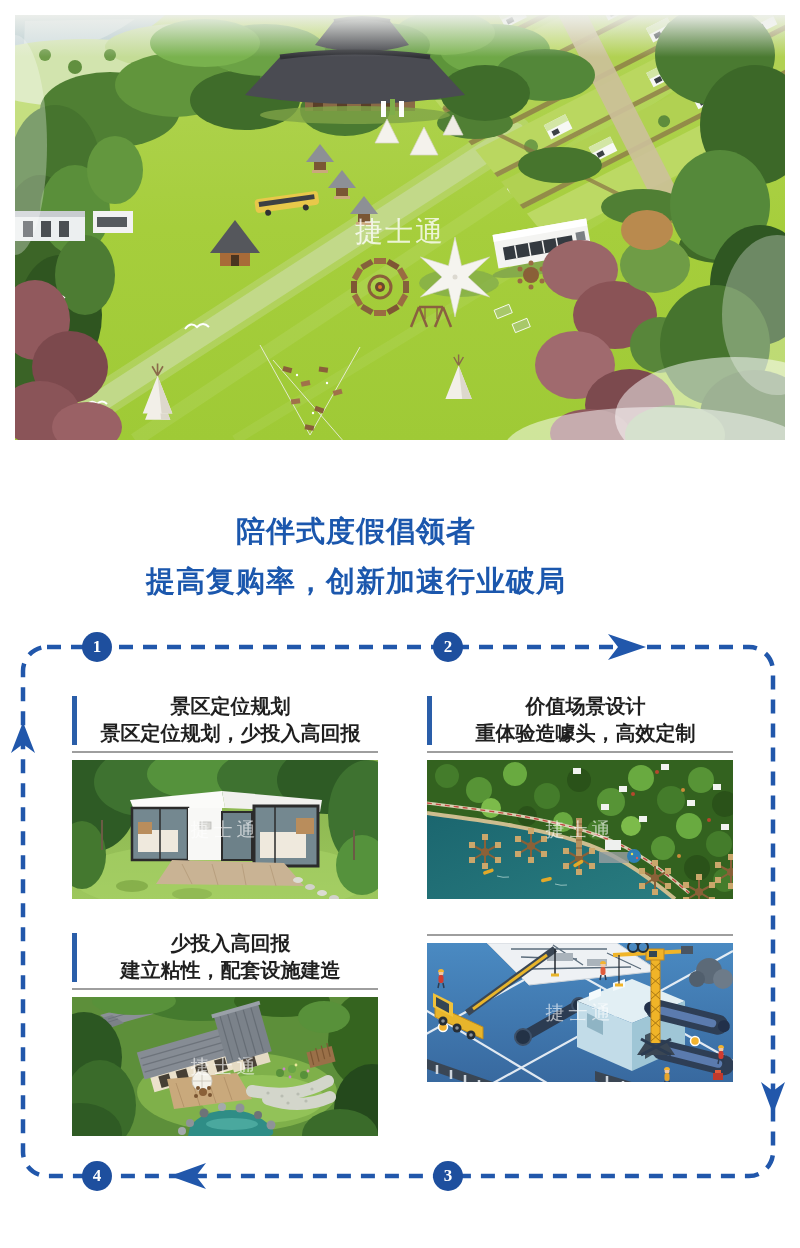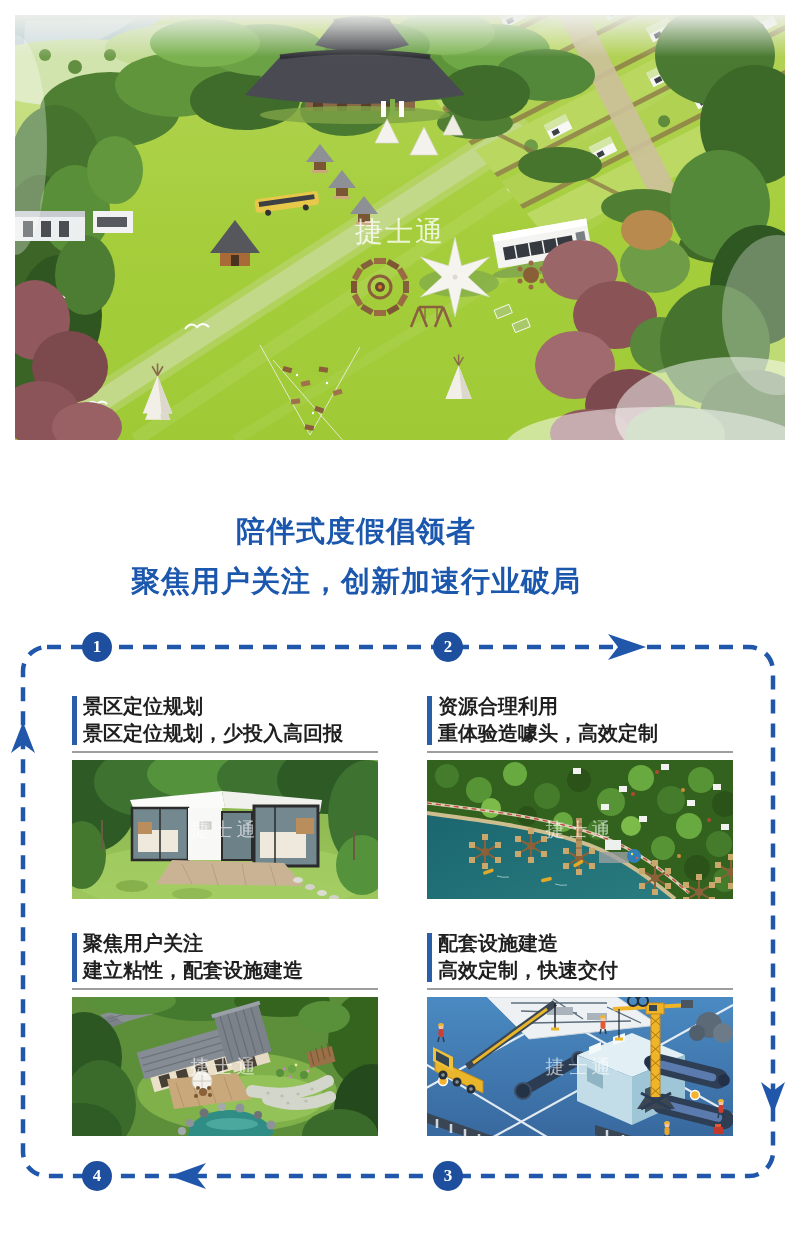--- a/index.html
+++ b/index.html
@@ -19,21 +19,21 @@
   .intro .l1{font-size:29px;line-height:38px;letter-spacing:1px;}
   .intro .l2{font-size:29px;line-height:38px;margin-top:12px;letter-spacing:1px;}
 
   
   .frame-svg{position:absolute;left:0;top:0;width:800px;height:1248px;pointer-events:none;}
   .stepnum{position:absolute;width:30px;height:30px;border-radius:50%;background:#1e4f9e;
            color:#fff;text-align:center;line-height:30px;font-size:17px;font-weight:bold;
            font-family:"Liberation Serif","DejaVu Serif",serif;}
 
   
-  .card{position:absolute;width:306px;}
+  .card{position:absolute;width:306px;text-align:center;}
   .card-head{position:relative;padding-left:11px;}
   .card-head .bar{position:absolute;left:0;top:3px;width:5px;height:49px;background:#2a5ea9;}
   .card-head h3{margin:0;font-family:"Liberation Serif","DejaVu Serif",serif;
                 color:#1f1f1f;font-size:20px;line-height:27px;font-weight:bold;}
   .card-head .t,.card-head .s{display:block;}
   .rule{margin-top:4px;border-bottom:2px solid #9e9e9e;}
   .thumb{position:relative;margin-top:7px;width:306px;height:139px;overflow:hidden;}
   .thumb svg{display:block;}
   .thumb .wm{left:50%;top:50%;transform:translate(-50%,-50%);font-size:19px;letter-spacing:4px;
              color:rgba(255,255,255,.62);}
@@ -330,21 +330,21 @@
       <ellipse cx="640" cy="432" rx="150" ry="40" fill="#ffffff" opacity="0.5"></ellipse>
       <ellipse cx="762" cy="300" rx="55" ry="80" fill="#ffffff" opacity="0.3"></ellipse>
       <ellipse cx="0" cy="130" rx="32" ry="110" fill="#ffffff" opacity="0.3"></ellipse>
       <rect x="0" y="0" width="770" height="42" fill="url(#hazeT)"></rect>
     </svg>
     <span class="wm">捷士通</span>
   </div>
 
   <div class="intro">
     <div class="l1">陪伴式度假倡领者</div>
-    <div class="l2">聚焦用户关注，创新加速行业破局</div>
+    <div class="l2">提高复购率，创新加速行业破局</div>
   </div>
 
   <svg class="frame-svg" viewBox="0 0 800 1248">
     <rect x="23" y="647" width="750" height="529" rx="24" fill="none" stroke="#2157ab" stroke-width="4.5" stroke-dasharray="14 10"></rect>
     <path d="M608,634 L646,647 L608,660 L618,647 Z" fill="#2157ab"></path>
     <path d="M761,1082 L773,1114 L785,1082 L773,1091 Z" fill="#2157ab"></path>
     <path d="M206,1163 L170,1176 L206,1189 L196,1176 Z" fill="#2157ab"></path>
     <path d="M11,753 L23,722 L35,753 L23,744 Z" fill="#2157ab"></path>
   </svg>
   <div class="stepnum" style="left:82px;top:632px">1</div>
@@ -406,21 +406,21 @@
           <ellipse cx="120" cy="134" rx="20" ry="6" fill="#8cb551" opacity="0.8"></ellipse>
       </svg>
       <span class="wm">捷士通</span>
     </div>
   </section>
 
   <section class="card" style="left:427px;top:693px">
     <div class="card-head">
       <div class="bar"></div>
       <h3>
-          <span class="t">资源合理利用</span>
+          <span class="t">价值场景设计</span>
           <span class="s">重体验造噱头，高效定制</span>
         </h3>
     </div>
     <div class="rule"></div>
     <div class="thumb">
       <svg width="306" height="139" viewBox="0 0 306 139">
         <defs>
           <linearGradient id="t2g" x1="0" y1="0" x2="1" y2="1">
             <stop offset="0" stop-color="#17606a"></stop>
               <stop offset="1" stop-color="#2b7f82"></stop>
@@ -499,21 +499,21 @@
         </g>
       </svg>
       <span class="wm">捷士通</span>
     </div>
   </section>
 
   <section class="card" style="left:72px;top:930px">
     <div class="card-head">
       <div class="bar"></div>
       <h3>
-          <span class="t">聚焦用户关注</span>
+          <span class="t">少投入高回报</span>
           <span class="s">建立粘性，配套设施建造</span>
         </h3>
     </div>
     <div class="rule"></div>
     <div class="thumb">
       <svg width="306" height="139" viewBox="0 0 306 139">
         <rect width="306" height="139" fill="#5d8f3a"></rect>
         <ellipse cx="165" cy="95" rx="100" ry="40" fill="#7fb04a"></ellipse>
         <ellipse cx="190" cy="102" rx="62" ry="24" fill="#92c258"></ellipse>
         <g>
@@ -586,27 +586,20 @@
           <circle cx="218" cy="80" r="1.4" fill="#c982c9"></circle>
         </g>
         <rect x="236" y="52" width="26" height="16" fill="#9a7048" transform="rotate(-14 249 60)"></rect>
         <path d="M240,52 v14 M246,50 v14 M252,49 v14 M258,48 v14" stroke="#7d5734" stroke-width="1.2" transform="rotate(-14 249 60)"></path>
       </svg>
       <span class="wm">捷士通</span>
     </div>
   </section>
 
   <section class="card" style="left:427px;top:930px">
-    <div class="card-head">
-      <div class="bar"></div>
-      <h3>
-          <span class="t">配套设施建造</span>
-          <span class="s">高效定制，快速交付</span>
-        </h3>
-    </div>
     <div class="rule"></div>
     <div class="thumb">
       <svg width="306" height="139" viewBox="0 0 306 139">
         <defs>
             <linearGradient id="t4g" x1="0" y1="0" x2="0" y2="1">
           <stop offset="0" stop-color="#4a8ac2"></stop>
               <stop offset="1" stop-color="#38699f"></stop>
             </linearGradient>
           </defs>
         <rect width="306" height="139" fill="url(#t4g)"></rect>

